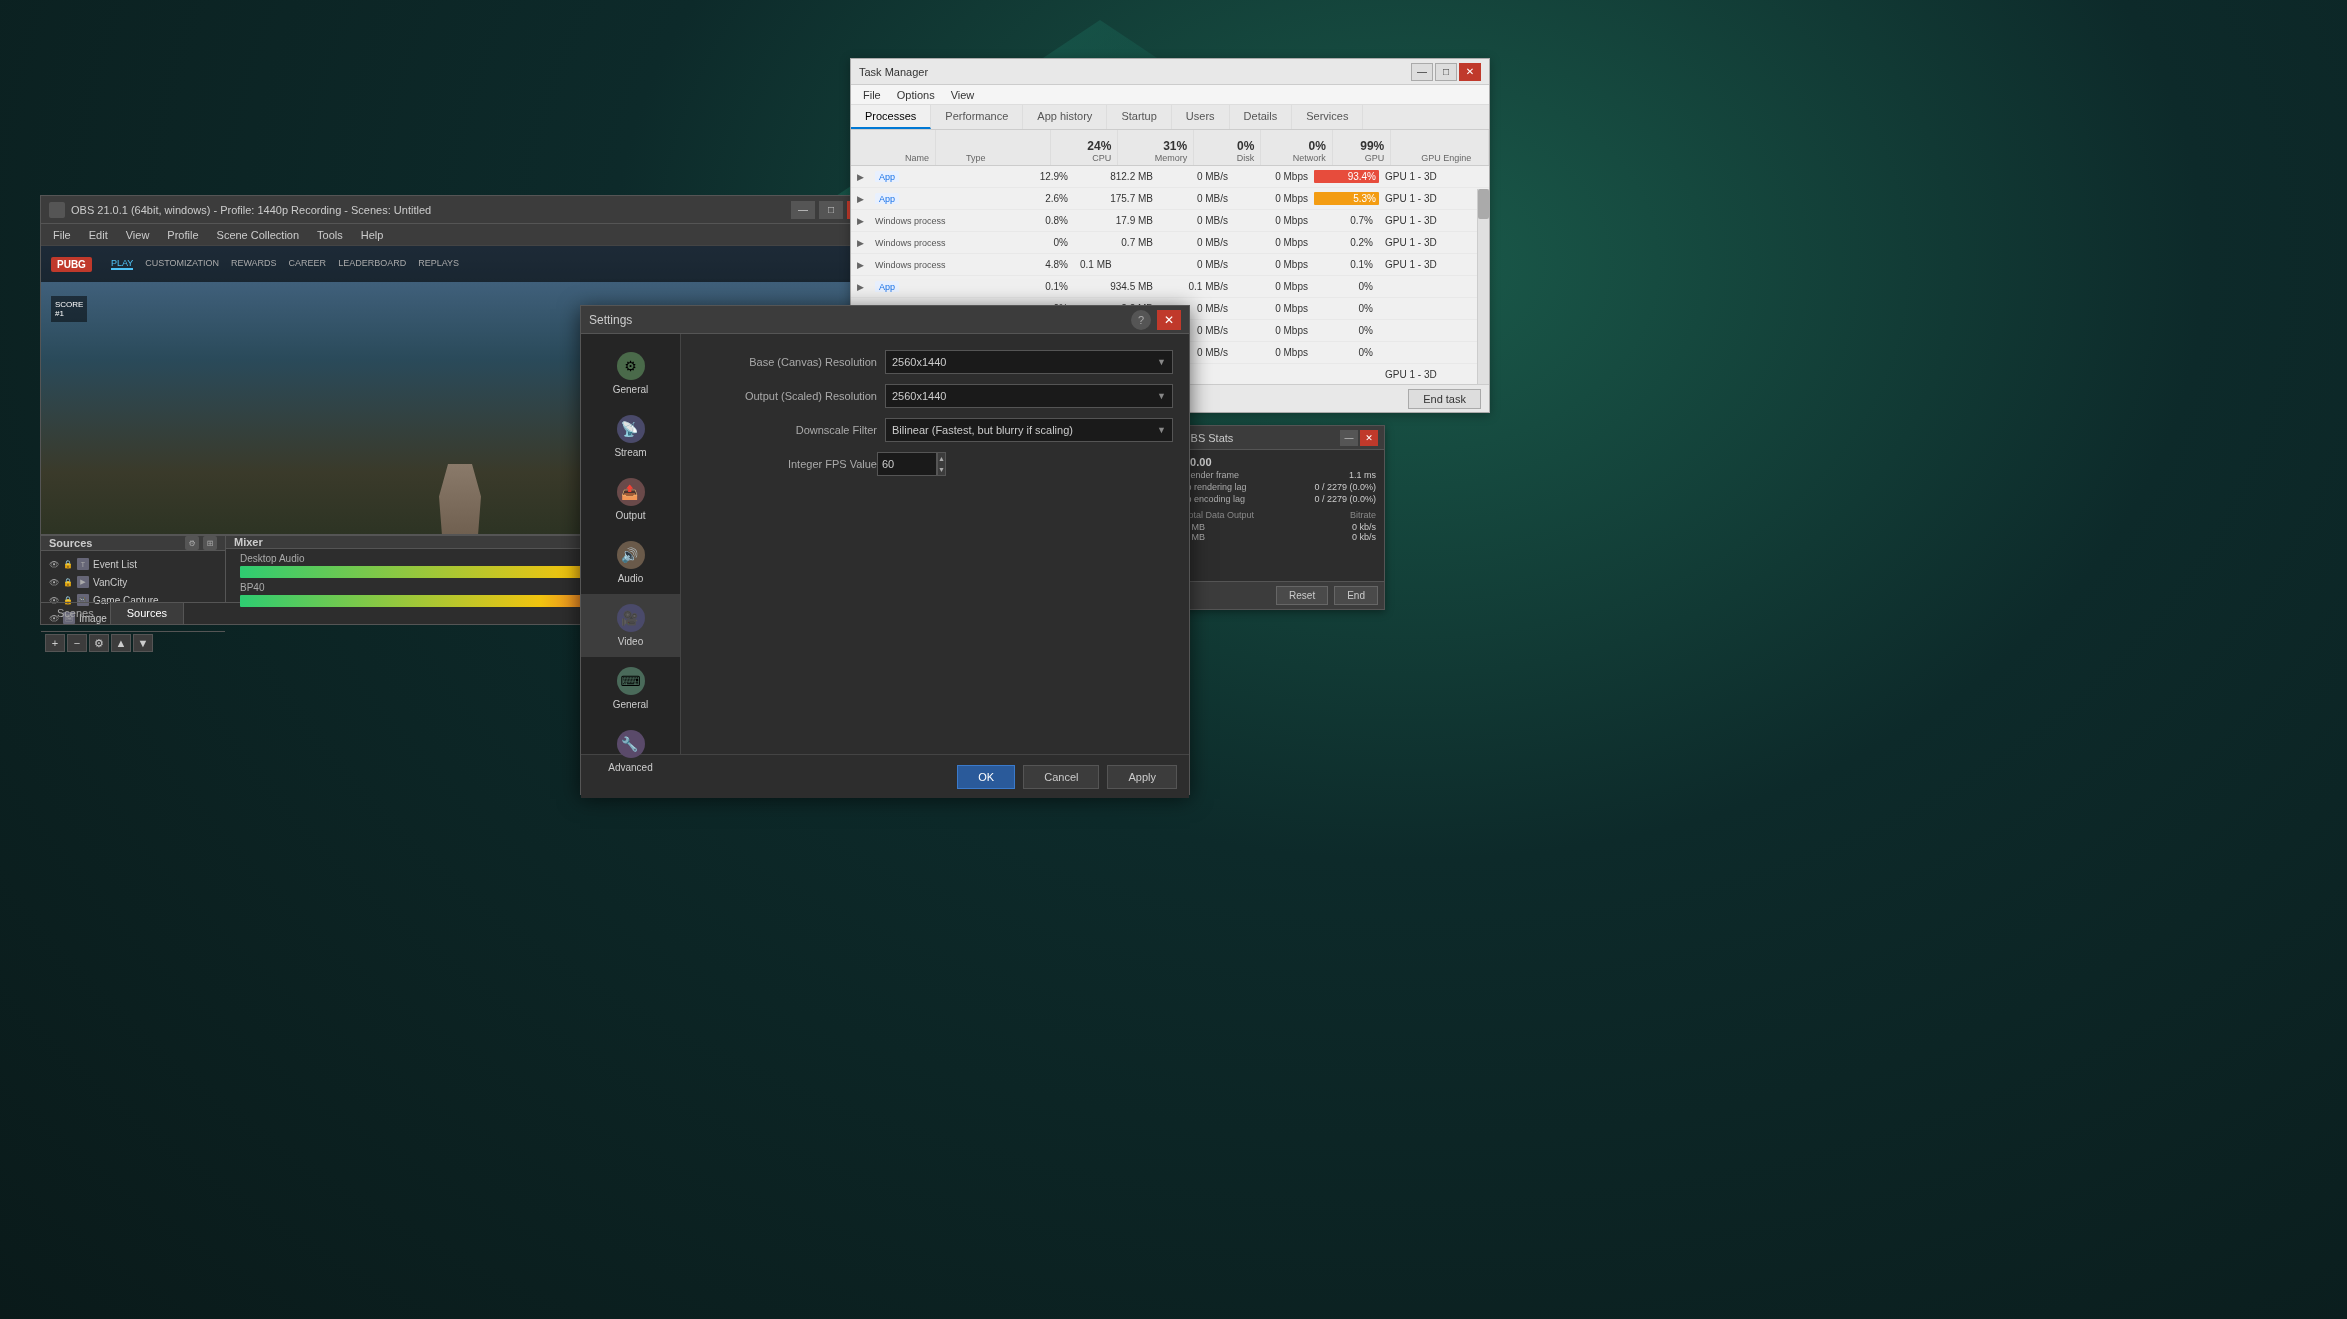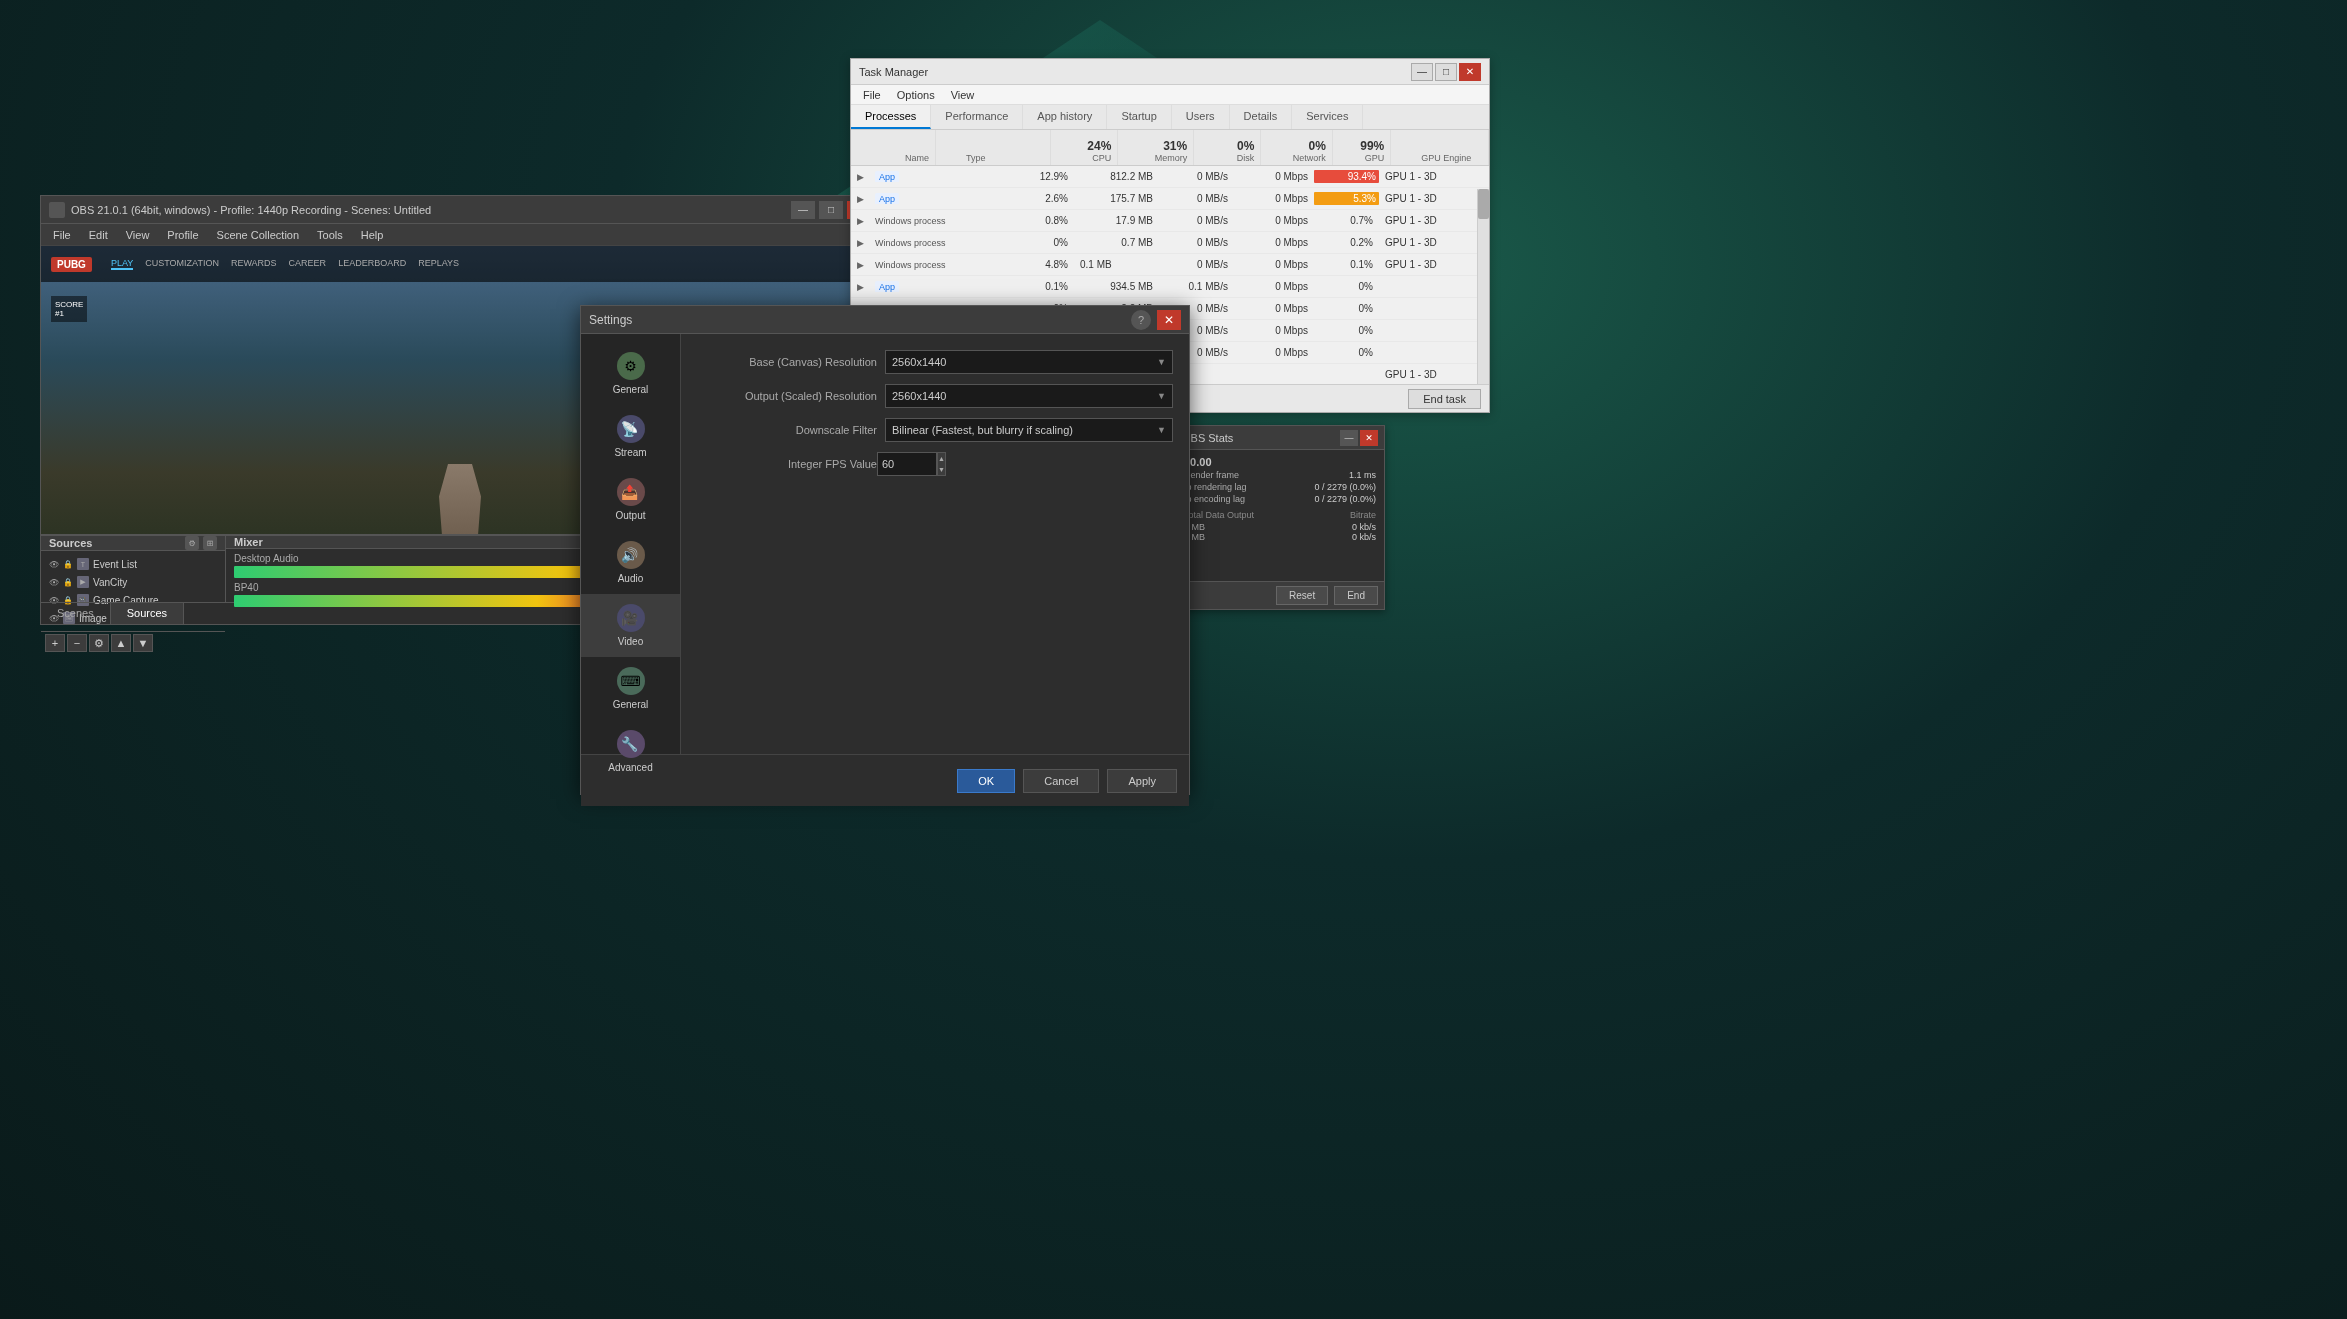--- a/index.html
+++ b/index.html
@@ -227,20 +227,21 @@
       padding: 0 8px;
       border-bottom: 1px solid #555;
     }
     .mixer-title {
       font-size: 11px;
       color: #ccc;
       font-weight: bold;
     }
     .mixer-content {
       padding: 4px 8px;
+      margin-left: 6px;
     }
     .audio-track {
       margin-bottom: 4px;
     }
     .audio-track-name {
       font-size: 10px;
       color: #aaa;
       margin-bottom: 2px;
     }
     .audio-bar-container {
@@ -408,21 +409,21 @@
       border: none;
       color: #aaa;
       font-size: 7px;
       cursor: pointer;
       display: flex;
       align-items: center;
       justify-content: center;
     }
 
     .dialog-footer {
-      height: 52px;
+      height: 44px;
       background: #2d2d2d;
       border-top: 1px solid #444;
       display: flex;
       align-items: center;
       justify-content: flex-end;
       padding: 0 12px;
       gap: 8px;
     }
     .dialog-btn {
       padding: 5px 20px;

